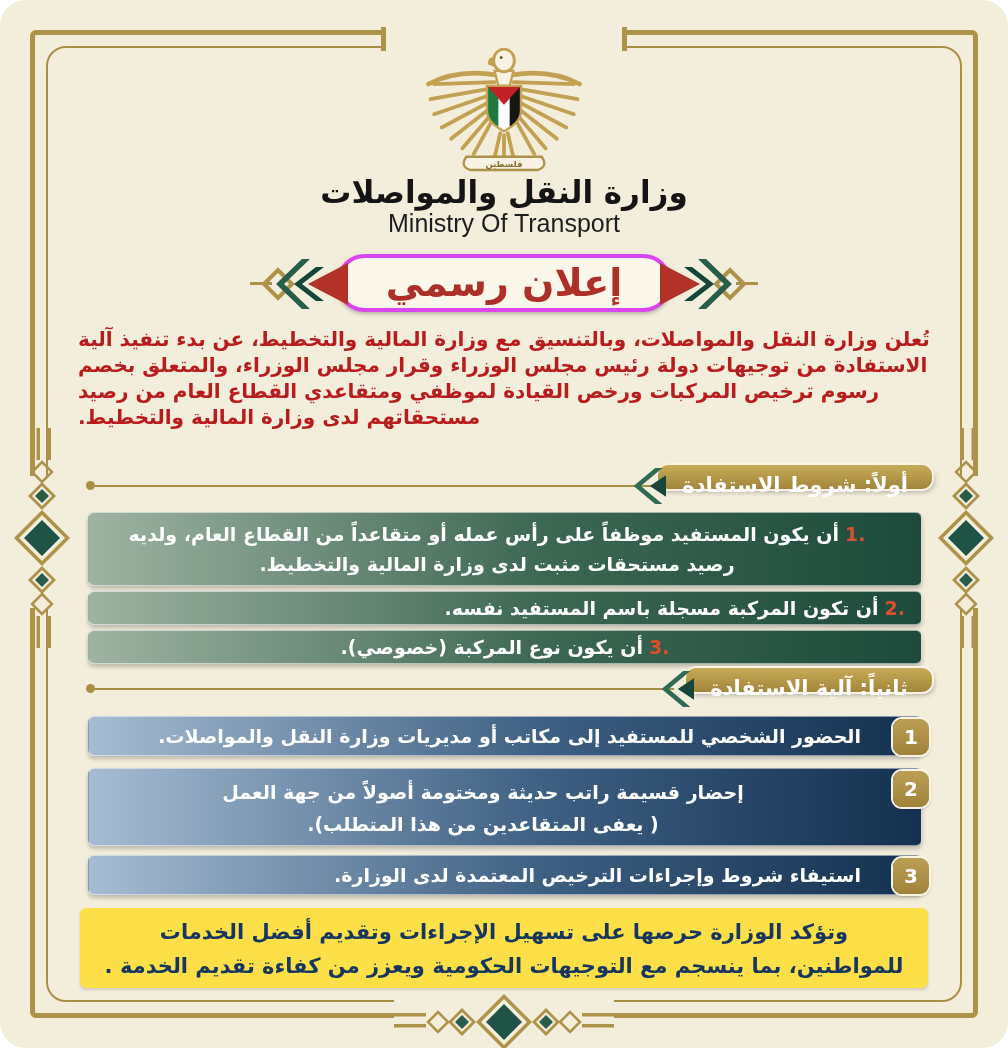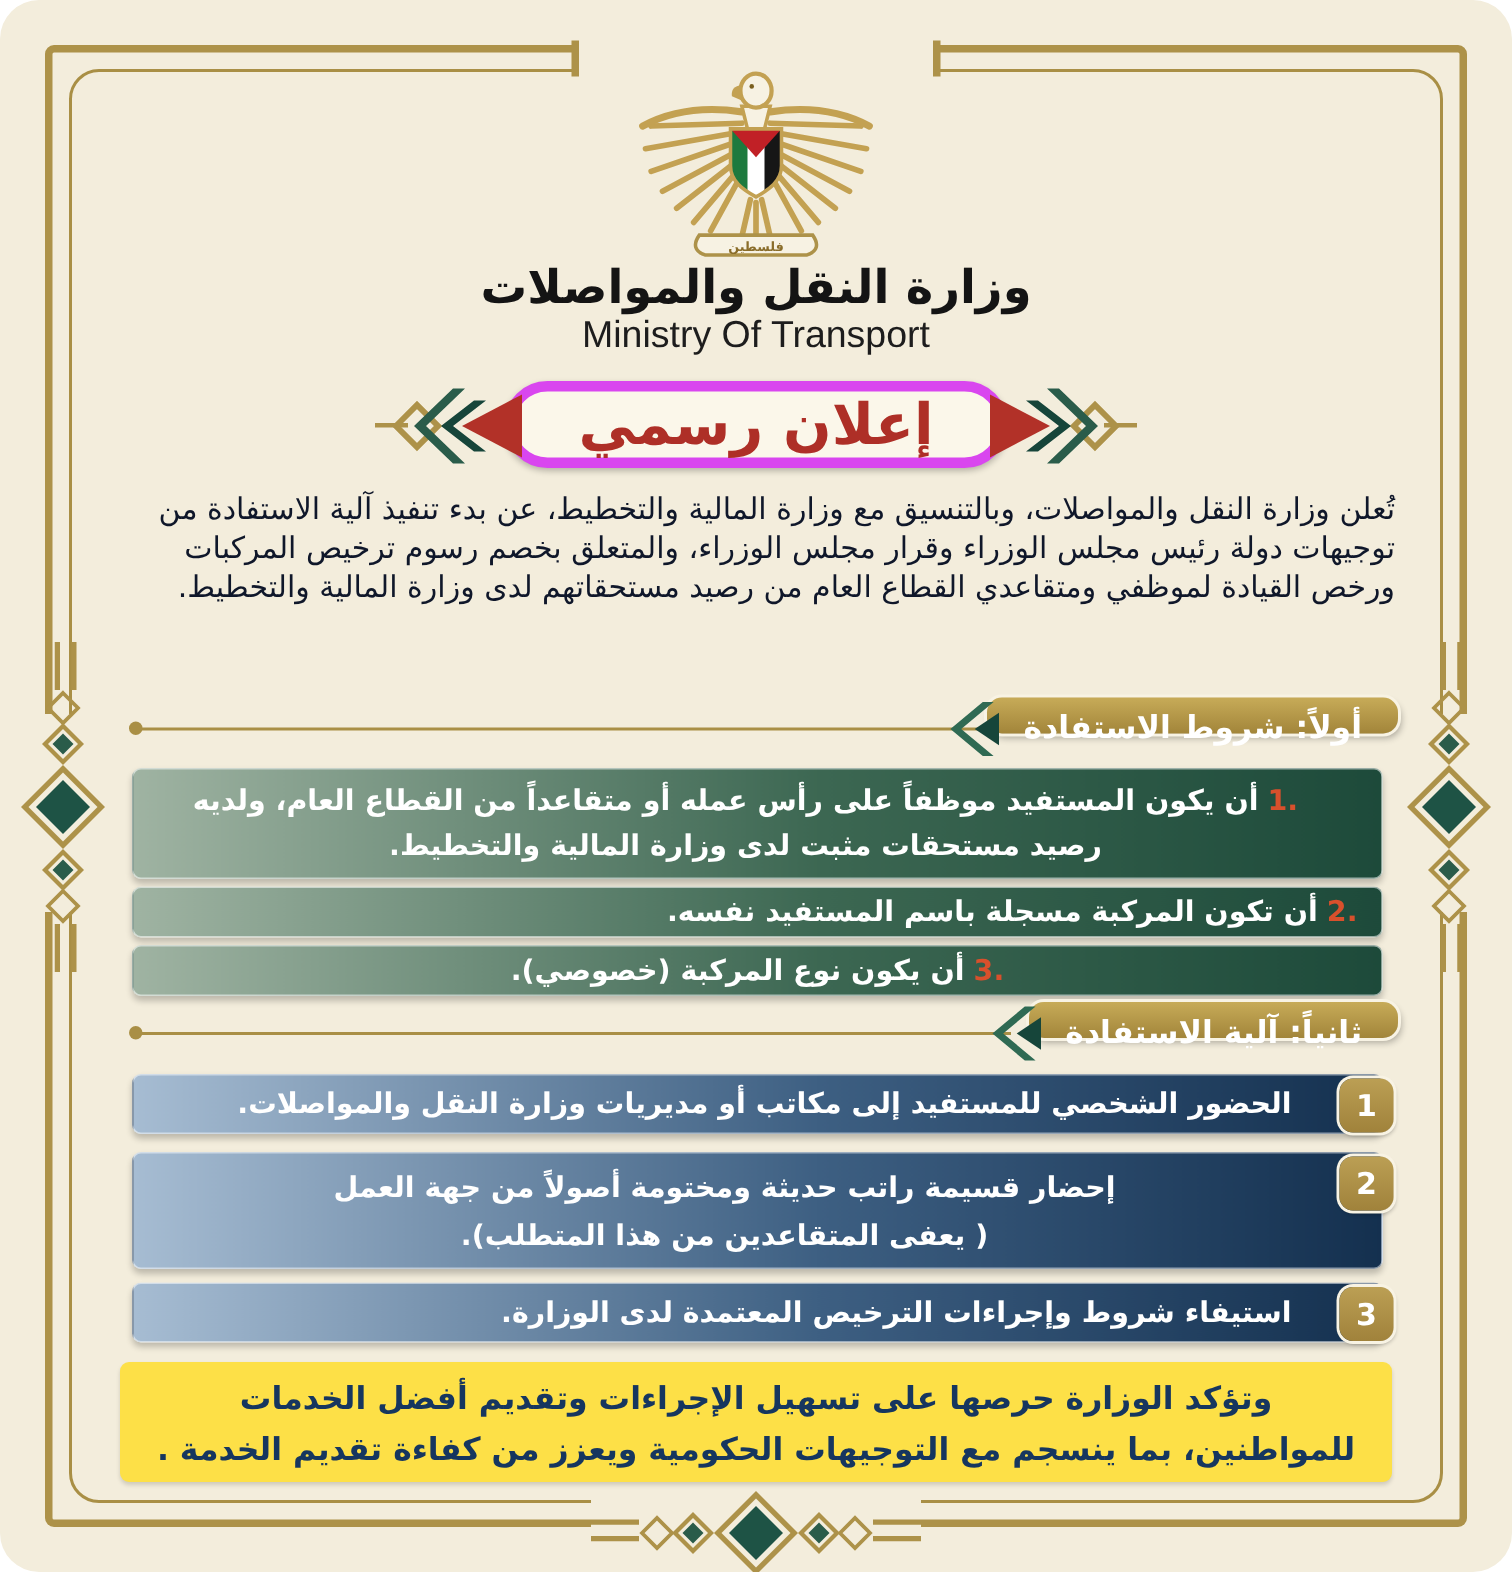--- a/index.html
+++ b/index.html
@@ -24,31 +24,31 @@
 
   
   .emblem { position:absolute; left:419px; top:46px; width:170px; height:128px; }
   .ministry-ar { position:absolute; left:0; right:0; top:174px; text-align:center;
                  font-size:31px; font-weight:bold; color:#141414; direction:rtl; }
   .ministry-en { position:absolute; left:0; right:0; top:209px; text-align:center;
                  font-size:25px; color:#1d1d1d; font-family:"Liberation Sans", sans-serif; }
 
   
   .banner-pill { position:absolute; left:336px; top:254px; width:336px; height:58px;
-                 background:#fbf7ea; border:7px solid #d946ef; border-radius:30px;
+                 background:#fbf7ea; border:4px solid #d946ef; border-radius:30px;
                  display:flex; align-items:center; justify-content:center; z-index:2;
                  box-shadow:0 2px 4px rgba(0,0,0,.25); }
   .banner-pill span { font-size:38px; font-weight:bold; color:#ae2f27; direction:rtl; }
   .banner-orn { position:absolute; top:255px; width:100px; height:60px; z-index:3; }
   .banner-orn-left  { left:250px; }
   .banner-orn-right { right:250px; transform:scaleX(-1); }
 
   
   .intro { position:absolute; left:78px; right:78px; top:326px; direction:rtl;
-           text-align:right; font-size:20px; font-weight:normal; color:#0f172a; line-height:26px; }
+           text-align:left; font-size:20px; font-weight:bold; color:#b91c1c; line-height:26px; }
 
   
   .sec-line { position:absolute; height:2px; background:#a98f45; }
   .sec-dot  { position:absolute; width:9px; height:9px; border-radius:50%; background:#a98f45; }
   .sec-badge { position:absolute; right:76px; height:24px; line-height:40px; padding:0 24px;
                background:linear-gradient(180deg,#c7ab58,#a2853a); border-radius:10px;
                color:#fff; font-size:21px; font-weight:bold; direction:rtl;
                box-shadow:0 0 0 2px #f8f3e4, 2px 3px 5px rgba(0,0,0,.3); }
   .sec-badge .chev { position:absolute; left:-28px; top:1px; width:36px; height:40px; }
   .sec1-line { top:485px; left:94px; width:560px; }

